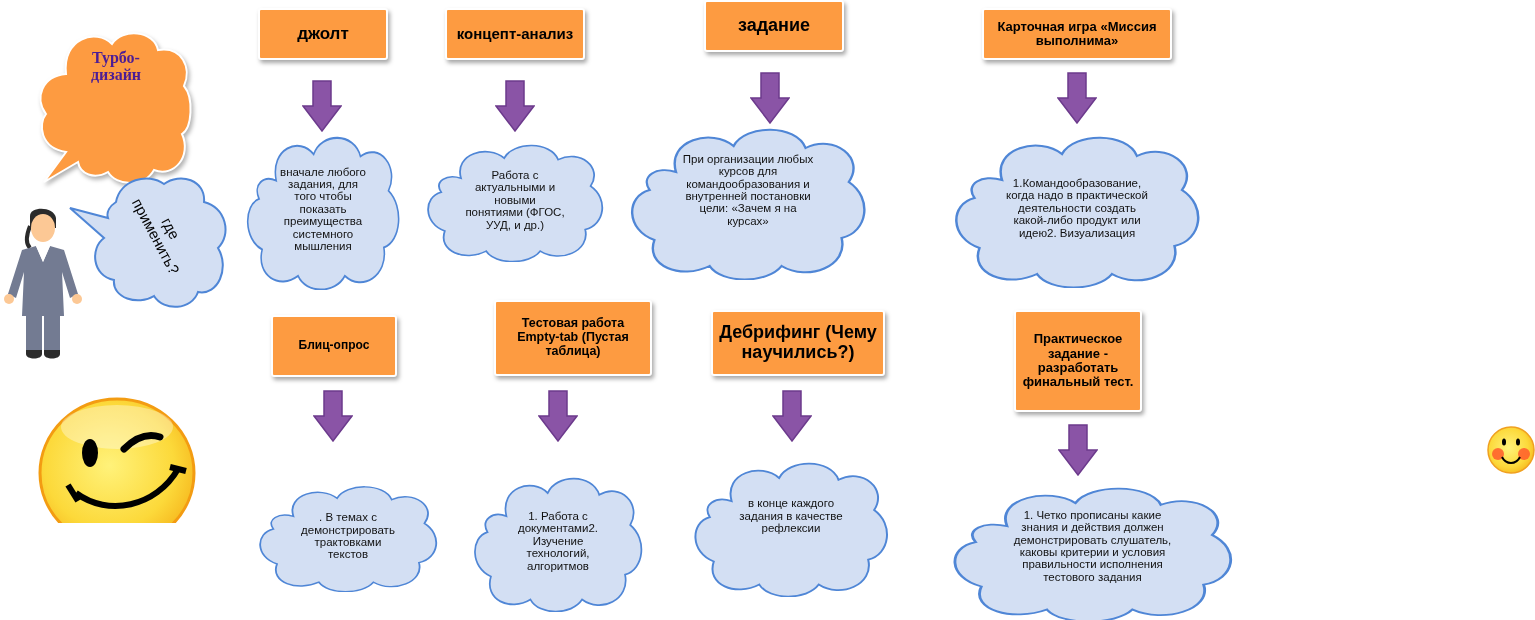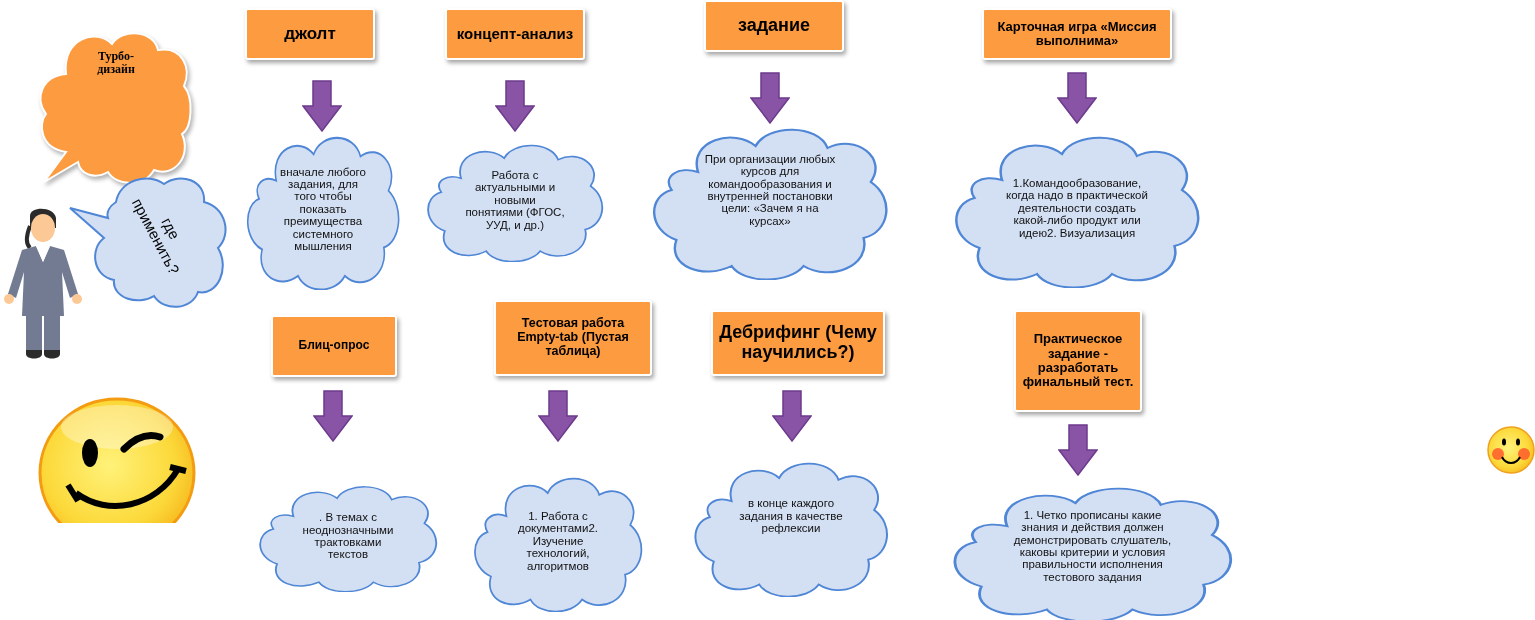--- a/index.html
+++ b/index.html
@@ -16,22 +16,22 @@
   .box.small { font-size:12.5px; }
   .arrow { position:absolute; width:40px; height:52px; }
   .cloud { position:absolute; }
   .cloud svg { position:absolute; left:0; top:0; width:100%; height:100%; overflow:visible; }
   .cloud .txt {
     position:absolute; left:0; top:0; width:100%; height:100%;
     display:flex; align-items:center; justify-content:center; text-align:center;
     font-size:11.5px; line-height:1.08; color:#111; box-sizing:border-box; white-space:pre-line;
   }
   .turbo-txt {
-    position:absolute; font-family:"Liberation Serif", serif; font-weight:bold; color:#000000;
-    font-size:12px; text-align:center; line-height:1.05; white-space:pre-line;
+    position:absolute; font-family:"Liberation Serif", serif; font-weight:bold; color:#4c1d95;
+    font-size:16px; text-align:center; line-height:1.05; white-space:pre-line;
   }
   .where-txt {
     position:absolute; font-size:15px; color:#000; text-align:center; line-height:1.1;
     white-space:pre-line; transform:rotate(62deg); transform-origin:center center;
   }
 </style>
 </head>
 <body>
 
 <svg width="0" height="0" style="position:absolute">
@@ -98,21 +98,21 @@
   <svg width="50" height="50" viewBox="0 0 50 50">
     <circle cx="25" cy="25" r="23" fill="url(#smileGrad)" stroke="#f0a020" stroke-width="1.5"></circle>
     <circle cx="12" cy="29" r="6" fill="#ff5a2a" opacity="0.85"></circle>
     <circle cx="38" cy="29" r="6" fill="#ff5a2a" opacity="0.85"></circle>
     <ellipse cx="18" cy="17" rx="2" ry="3.5" fill="#000"></ellipse>
     <ellipse cx="32" cy="17" rx="2" ry="3.5" fill="#000"></ellipse>
     <path d="M16,32 C20,40 30,40 34,32" stroke="#000" stroke-width="2" fill="none"></path>
   </svg>
 </div>
 
-<div class="box big" style="left:245px;top:8px;width:130px;height:52px;">джолт</div>
+<div class="box big" style="left:258px;top:8px;width:130px;height:52px;">джолт</div>
 <svg class="arrow" style="left:302px;top:80px;">
     <use href="#arrow-shape" fill="#8a54a6" stroke="#6c3a8c" stroke-width="1.5"></use>
   </svg>
 <div class="cloud" style="left:245px;top:128px;width:156px;height:162px;">
   <svg viewBox="0 0 200 160" preserveAspectRatio="none">
       <use href="#cloud-shape" fill="#d3dff3" stroke="#4f86d6" stroke-width="2"></use>
     </svg>
   <div class="txt" style="padding:0 26px;">вначале любого
 задания, для
 того чтобы
@@ -134,21 +134,21 @@
 актуальными и
 новыми
 понятиями (ФГОС,
 УУД, и др.)</div>
 </div>
 
 <div class="box big" style="left:704px;top:0px;width:140px;height:52px;font-size:18px;">задание</div>
 <svg class="arrow" style="left:750px;top:72px;">
     <use href="#arrow-shape" fill="#8a54a6" stroke="#6c3a8c" stroke-width="1.5"></use>
   </svg>
-<div class="cloud" style="left:650px;top:120px;width:240px;height:160px;">
+<div class="cloud" style="left:628px;top:120px;width:240px;height:160px;">
   <svg viewBox="0 0 200 160" preserveAspectRatio="none">
       <use href="#cloud-shape" fill="#d3dff3" stroke="#4f86d6" stroke-width="2"></use>
     </svg>
   <div class="txt" style="padding:0 40px 20px;">При организации любых
 курсов для
 командообразования и
 внутренней постановки
 цели: «Зачем я на
 курсах»</div>
 </div>
@@ -170,21 +170,21 @@
 
 <div class="box big" style="left:271px;top:315px;width:126px;height:62px;font-size:12px;text-align:right;">Блиц-опрос</div>
 <svg class="arrow" style="left:313px;top:390px;">
     <use href="#arrow-shape" fill="#8a54a6" stroke="#6c3a8c" stroke-width="1.5"></use>
   </svg>
 <div class="cloud" style="left:257px;top:480px;width:182px;height:112px;">
   <svg viewBox="0 0 200 160" preserveAspectRatio="none">
       <use href="#cloud-shape" fill="#d3dff3" stroke="#4f86d6" stroke-width="2"></use>
     </svg>
   <div class="txt" style="padding:0 30px;">. В темах с
-неоднозначными
+демонстрировать
 трактовками
 текстов</div>
 </div>
 
 <div class="box small" style="left:494px;top:300px;width:158px;height:76px;font-size:12.5px;">Тестовая работа Empty-tab (Пустая таблица)</div>
 <svg class="arrow" style="left:538px;top:390px;">
     <use href="#arrow-shape" fill="#8a54a6" stroke="#6c3a8c" stroke-width="1.5"></use>
   </svg>
 <div class="cloud" style="left:472px;top:470px;width:172px;height:142px;">
   <svg viewBox="0 0 200 160" preserveAspectRatio="none">

